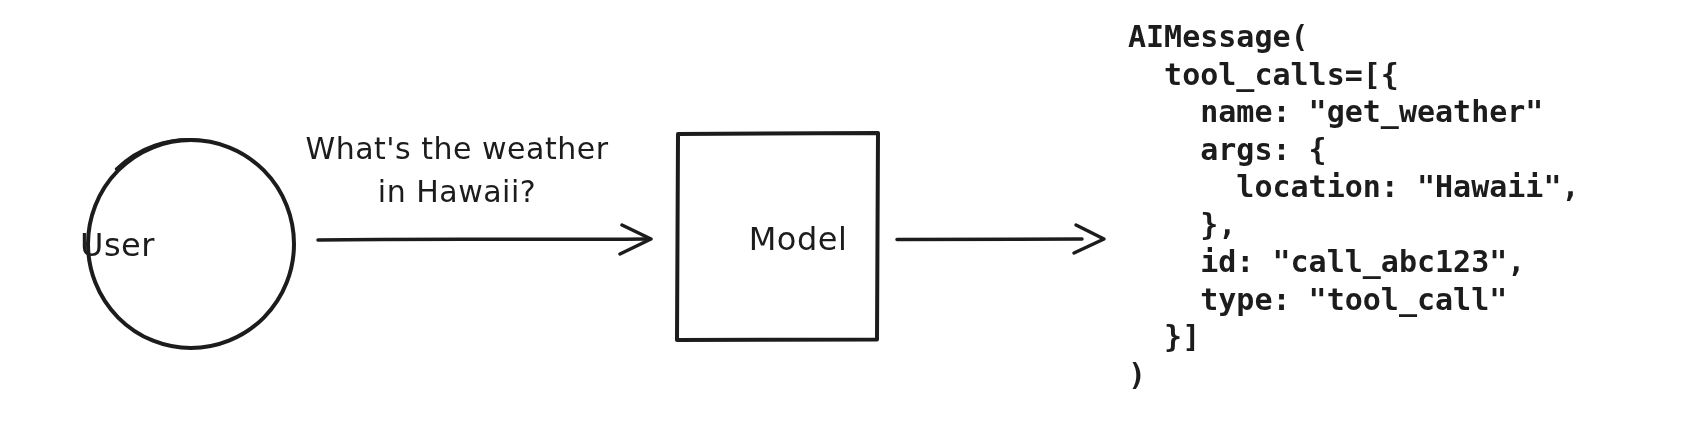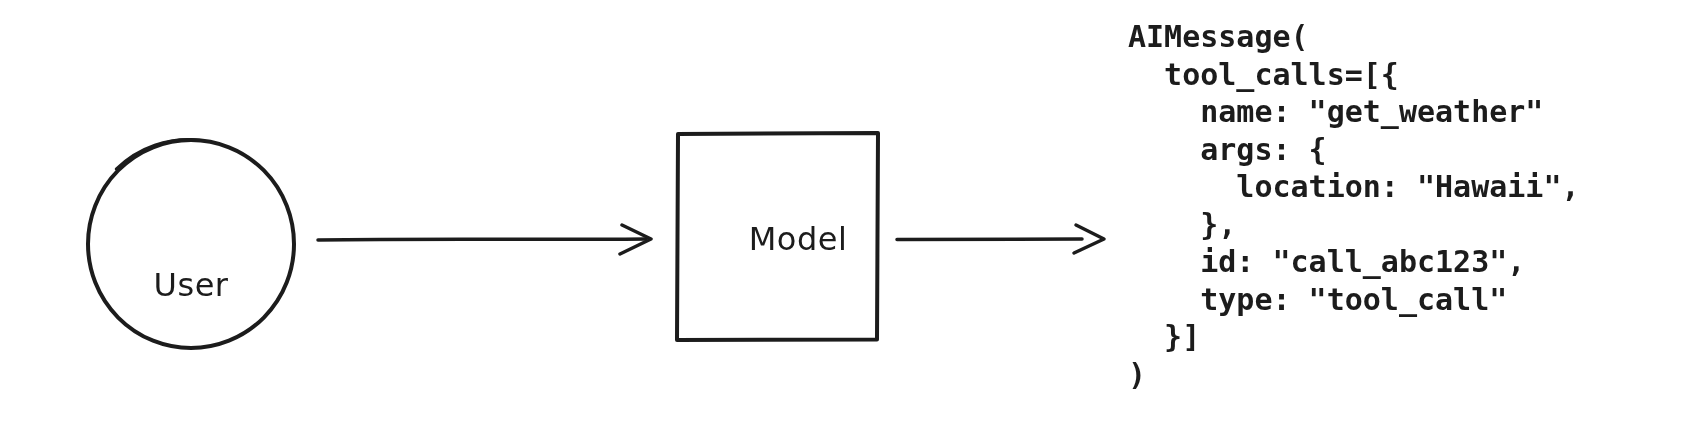--- a/index.html
+++ b/index.html
@@ -30,26 +30,25 @@
     stroke-linecap: round;
     stroke-linejoin: round;
   }
   .label {
     position: absolute;
     color: var(--text);
     letter-spacing: 0.5px;
     white-space: nowrap;
   }
   .user-label {
-    left: 96px;
+    left: 80px;
     top: 226px;
     width: 190px;
-    text-align: center;
+    text-align: left;
     font-size: 32px;
-    margin-top: 40px;
   }
   .model-label {
     left: 677px;
     top: 220px;
     width: 242px;
     text-align: center;
     font-size: 32px;
   }
   .request-label {
     left: 298px;
@@ -86,20 +85,22 @@
 
     <path class="shape" d="M 678 134 L 878 133 L 877 339.5 L 677 340 Z" stroke-width="4"></path>
 
     <path class="shape" d="M 897 239.5 L 1082 239" stroke-width="3.5"></path>
     <path class="shape" d="M 1076 225 L 1104 239 L 1074 253" stroke-width="3.5"></path>
   </svg>
 
   <div class="label user-label">User</div>
 
   <div class="label request-label">
+    <div>What's the weather</div>
+    <div>in Hawaii?</div>
   </div>
 
   <div class="label model-label">Model</div>
 
   <pre class="code-block">AIMessage(
   tool_calls=[{
     name: "get_weather"
     args: {
       location: "Hawaii",
     },

